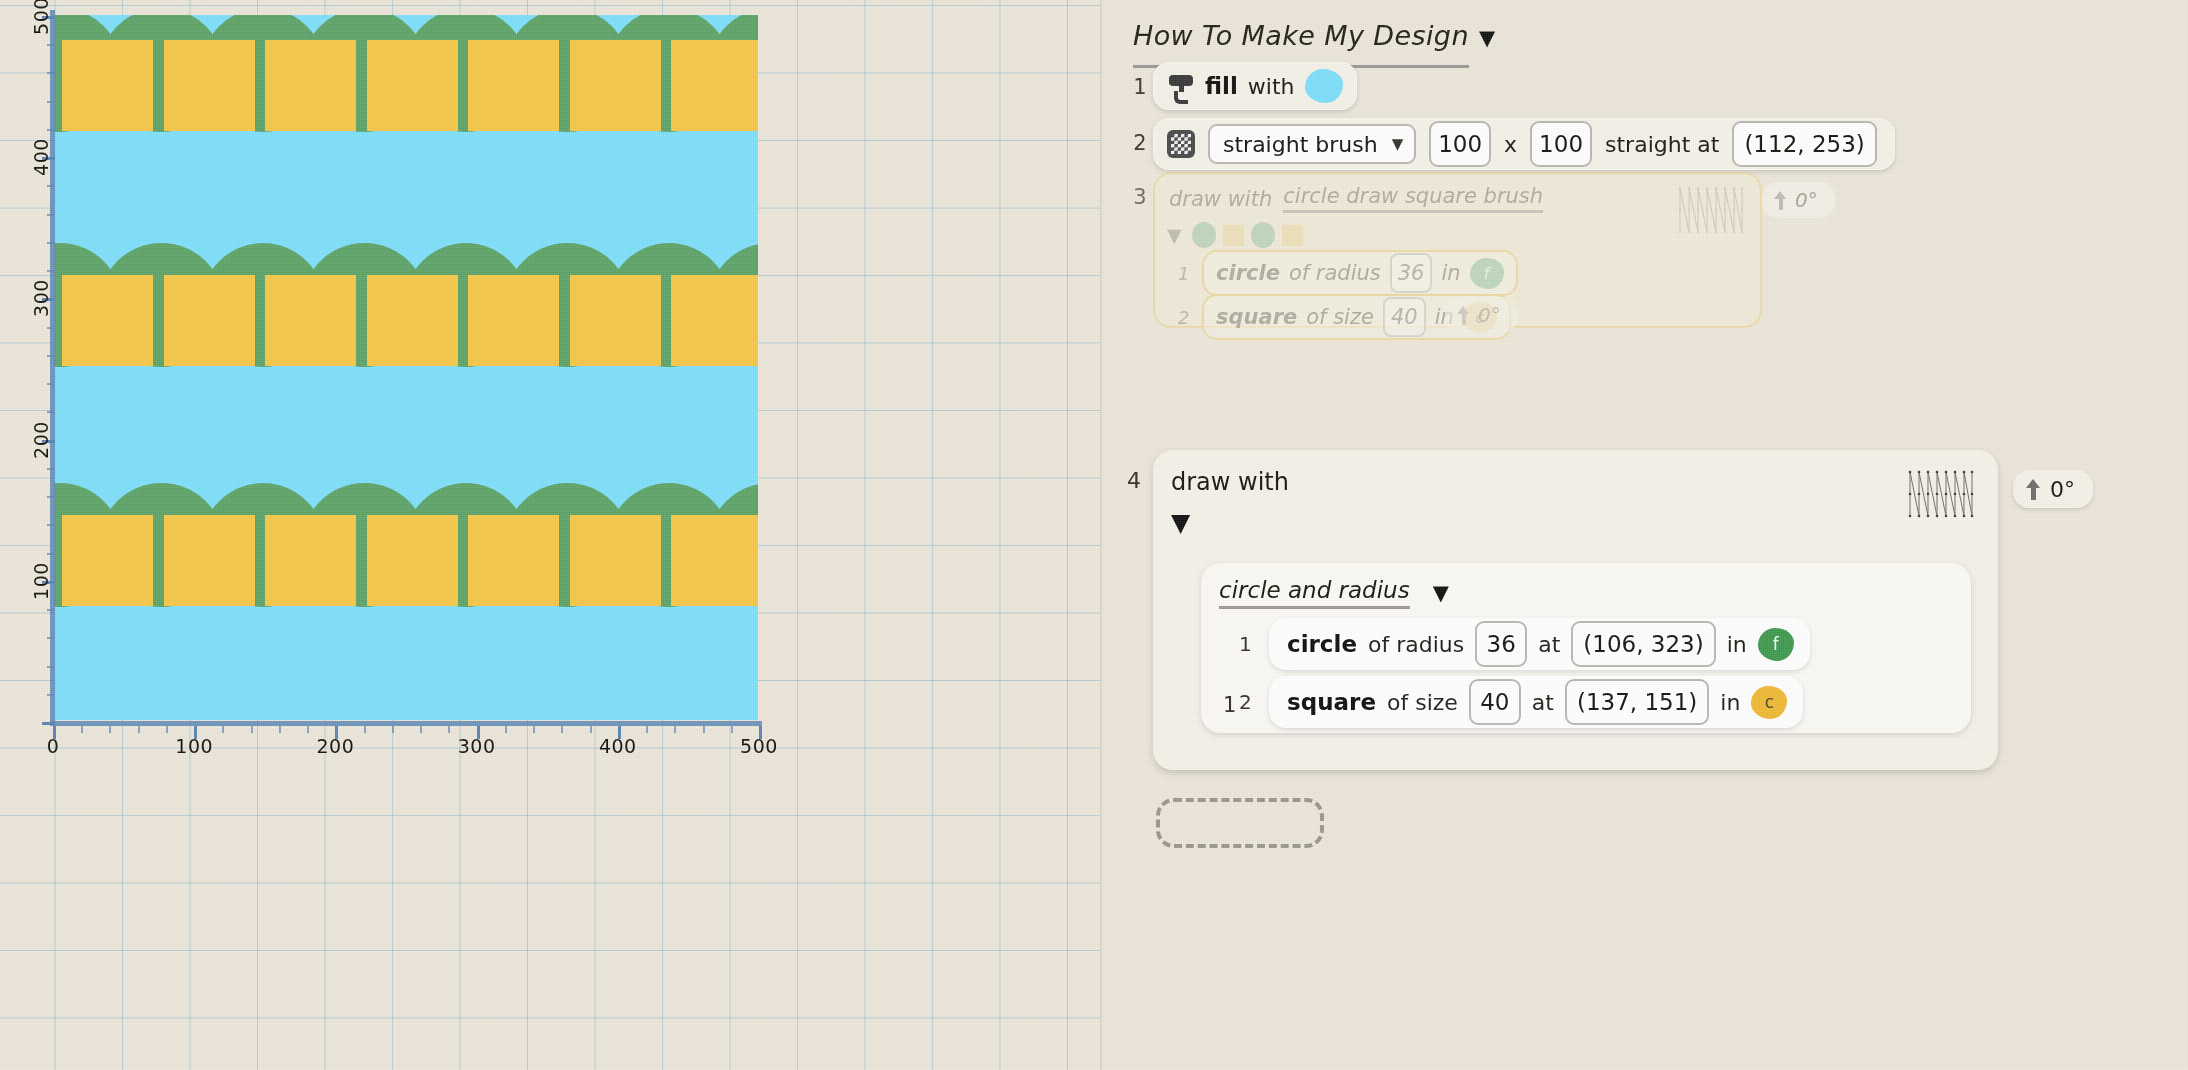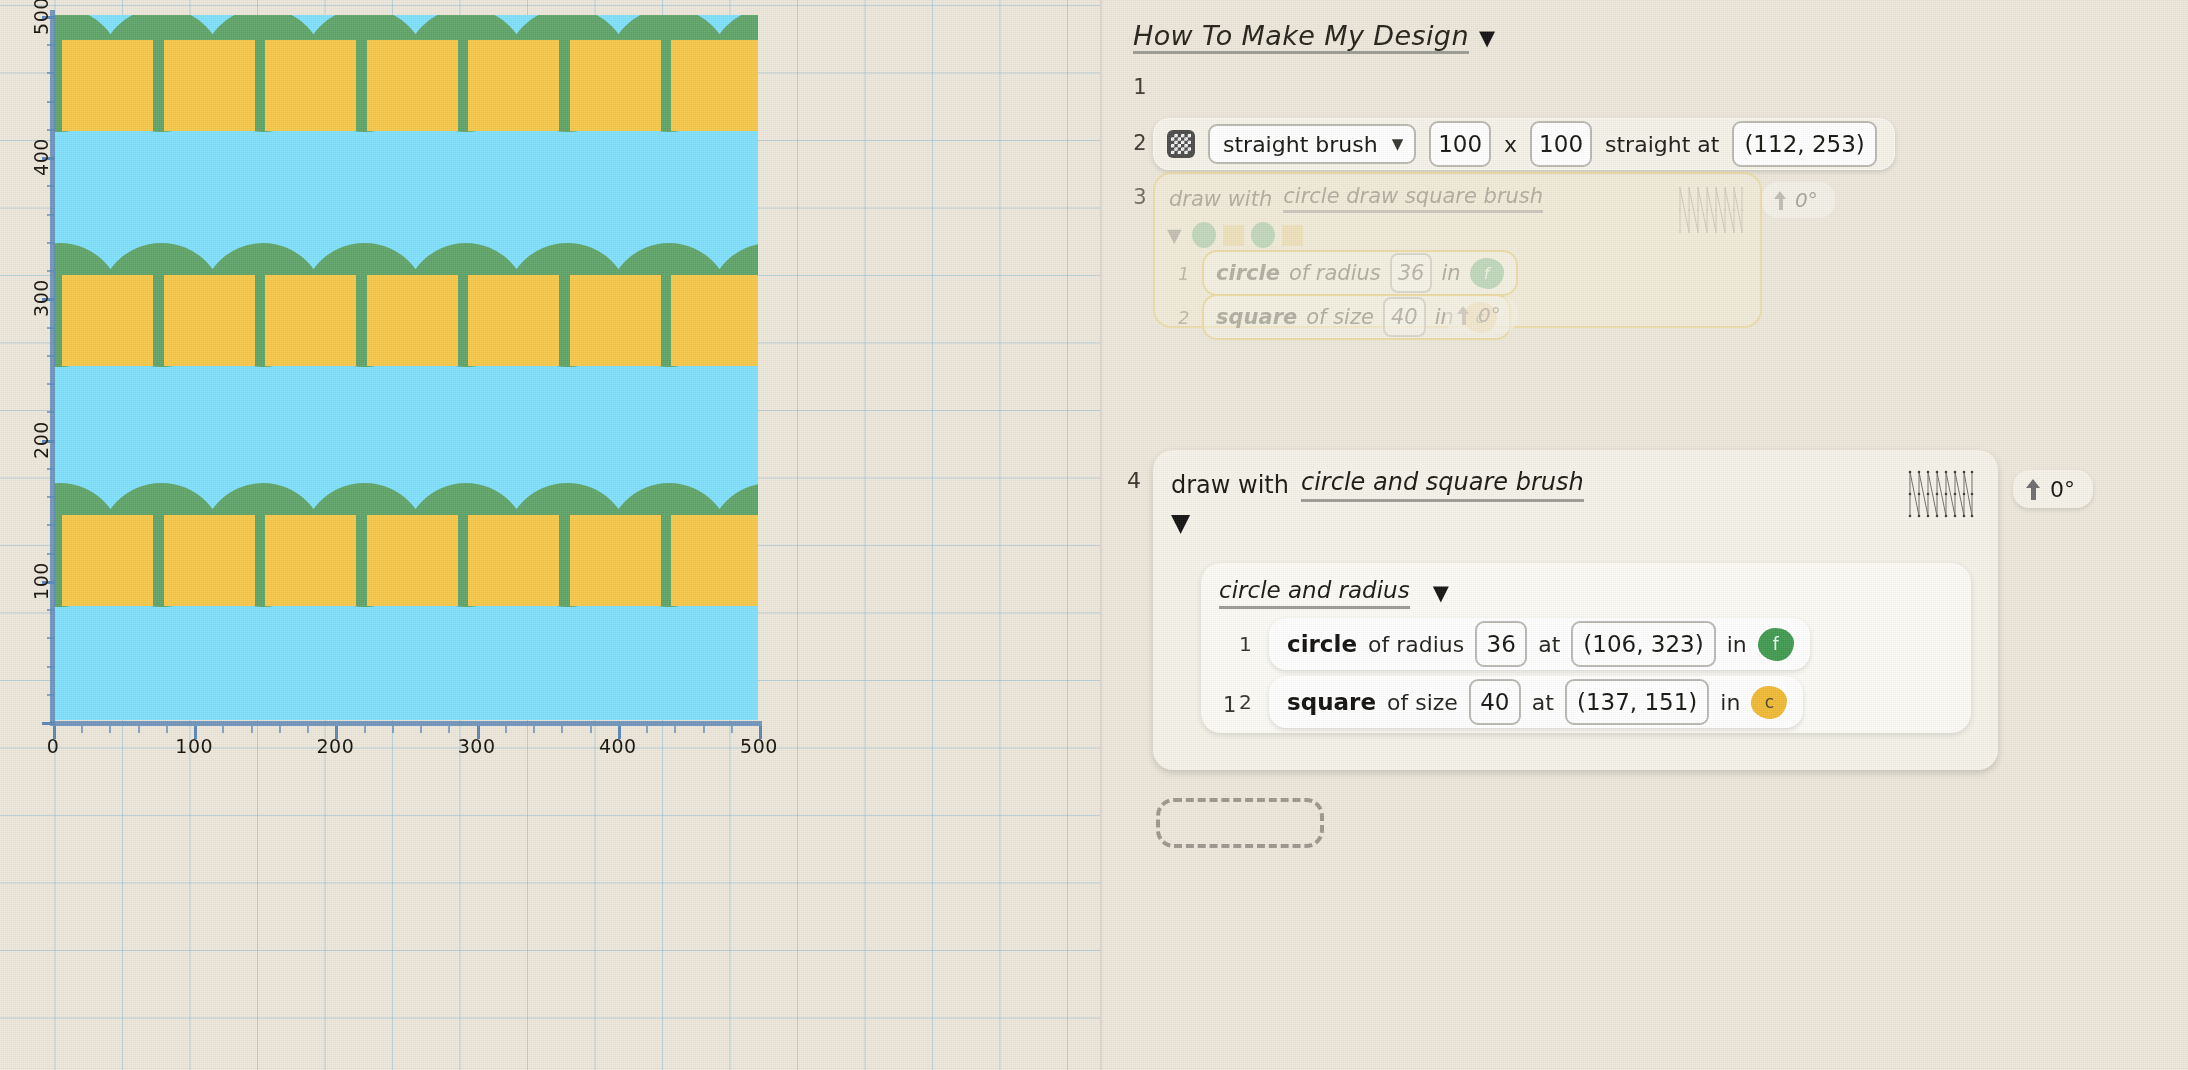--- a/index.html
+++ b/index.html
@@ -82,21 +82,21 @@
     position:absolute;left:1103px;top:0;width:1085px;height:1070px;
     background:#ece7d9;
   }
   #program-title{
     position:absolute;left:30px;top:20px;
     font-family:"DejaVu Sans", sans-serif;
     font-style:italic;font-size:27px;color:#232018;
     letter-spacing:.4px;white-space:nowrap;
   }
   #program-title .ttext{
-    border-bottom:3px solid #9b9b96;padding-bottom:0;
+    border-bottom:3px solid #9b9b96;padding-bottom:14px;
   }
   .caret{font-style:normal;font-size:21px;margin-left:10px;color:#111;}
 
   .step-row{position:absolute;display:flex;align-items:flex-start;}
   .step-num{
     width:26px;text-align:center;font-size:21px;color:#3a3730;
     font-family:"DejaVu Sans", sans-serif;flex:none;
     padding-top:13px;
   }
   .card{
@@ -376,20 +376,30 @@
 <div id="pane-divider"></div>
 
 <div id="program-pane">
 
   <div id="program-title">
     <span class="ttext">How To Make My Design</span><span class="caret">▼</span>
   </div>
 
   <div class="step-row" id="step1">
     <div class="step-num">1</div>
+    <div class="card" id="card-fill">
+      <span class="roller">
+        <span class="body"></span>
+          <span class="stem"></span>
+          <span class="hook"></span>
+      </span>
+      <span class="lbl-bold">fill</span>
+      <span class="lbl">with</span>
+      <span class="blob cy"></span>
+    </div>
   </div>
 
   <div class="step-row" id="step2">
     <div class="step-num">2</div>
     <div class="card" id="card-grid">
       <span class="gridicon"></span>
       <span class="select">
         <span>straight brush</span>
         <span class="chev">▼</span>
       </span>
@@ -480,21 +490,20 @@
       <span class="g-uparrow"></span>
       <span class="g-rotval">0°</span>
     </div>
   </div>
 
   <div id="step4-num">4</div>
 
   <div id="step4-card">
     <div id="s4-hdr">
       <span class="s4-lbl">draw with</span>
-      <span class="s4-ital">circle and square brush</span>
     </div>
     <div id="s4-caret">▼</div>
 
     <svg id="s4-zig" class="zig" viewBox="0 0 70 52">
       <g stroke="#6f6d66" stroke-width="1" fill="none">
         <path d="M4 48 L4 4 M4 4 L13 48 M13 48 L13 4 M13 4 L22 48 M22 48 L22 4 M22 4 L31 48
                  M31 48 L31 4 M31 4 L40 48 M40 48 L40 4 M40 4 L49 48 M49 48 L49 4 M49 4 L58 48
                  M58 48 L58 4 M58 4 L66 48 M66 48 L66 4"></path>
       </g>
       <g fill="#3b3a35">

